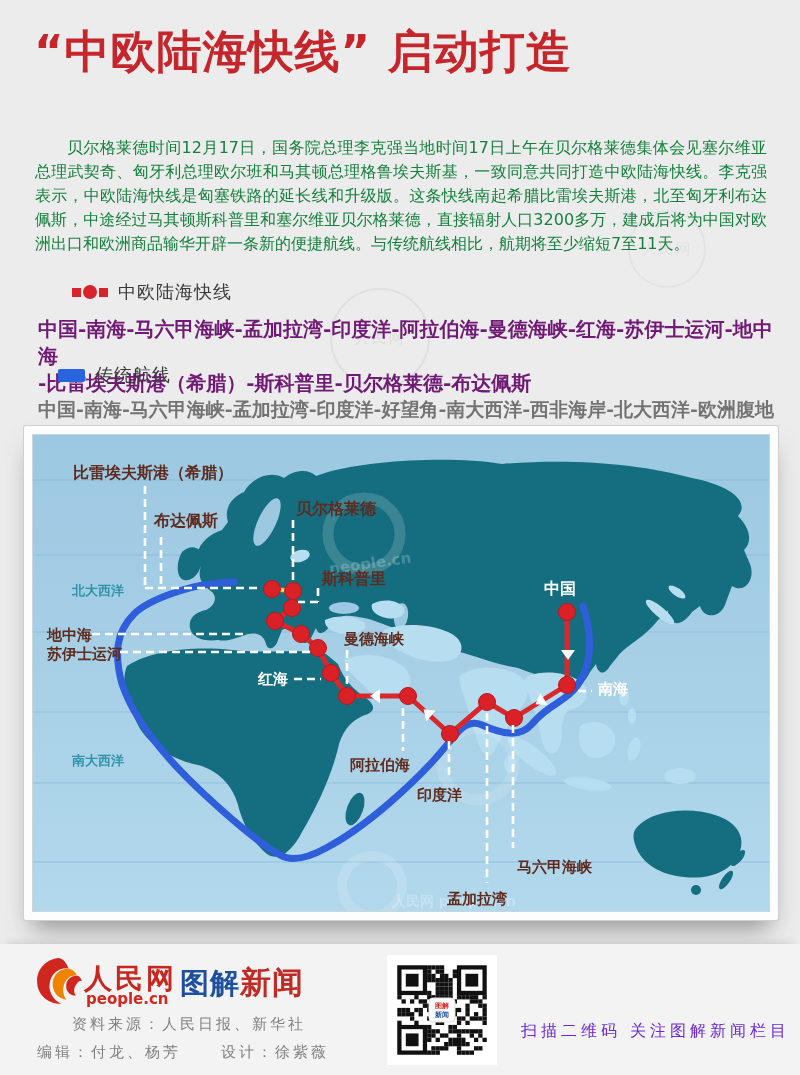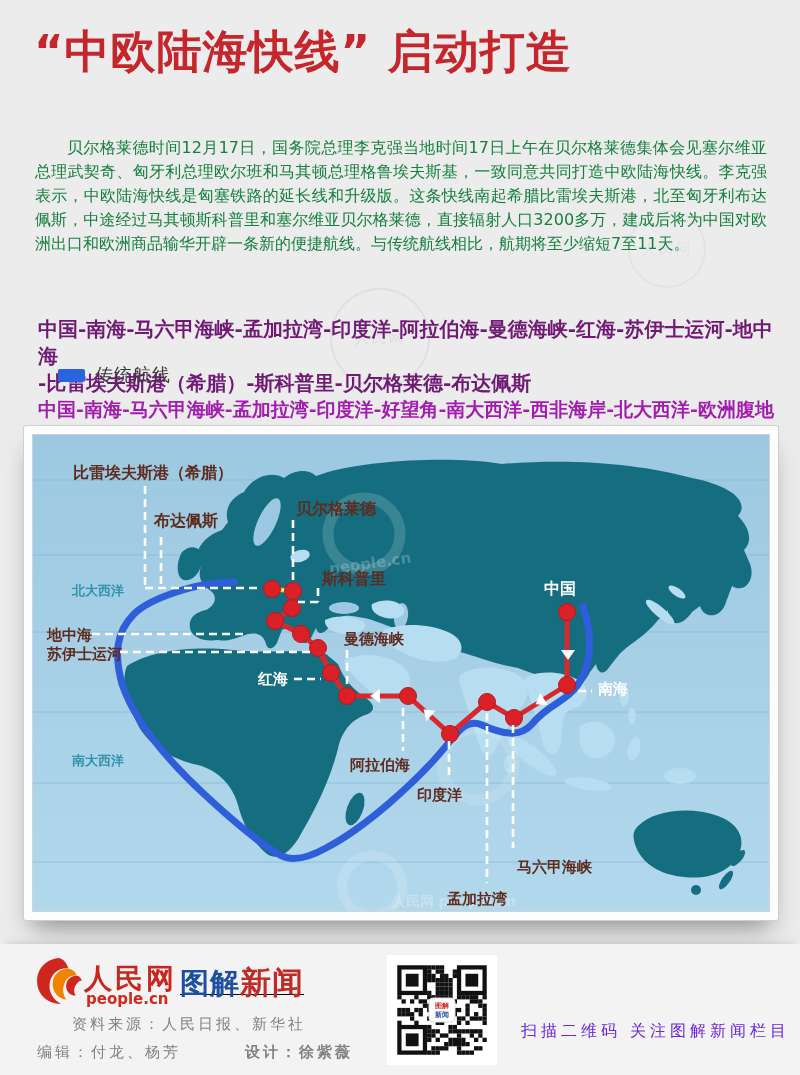--- a/index.html
+++ b/index.html
@@ -14,59 +14,65 @@
   .legend-row{position:absolute;display:flex;align-items:center;}
   .legend-express{left:72px;top:280px;}
   .legend-trad{left:58px;top:363px;}
   .lg-sq{width:9px;height:9px;background:#d8232a;display:inline-block;}
   .lg-dot{width:14px;height:14px;border-radius:50%;background:#d8232a;display:inline-block;margin:0 2px;}
   .lg-bar{width:27px;height:13px;background:#2a63de;border-radius:2px;display:inline-block;}
   .legend-label{font-size:18px;color:#3a3a3a;margin-left:10px;letter-spacing:1px;}
   .route-text{position:absolute;left:38px;width:736px;font-family:"DejaVu Serif","Liberation Serif",serif;
         font-weight:bold;line-height:27px;}
   .route-red{top:316px;font-size:20px;color:#701a75;}
-  .route-blue{top:396px;font-size:19px;color:#a21caf;}
+  .route-blue{top:396px;font-size:19px;color:#737373;}
   .map-panel{position:absolute;left:24px;top:426px;width:754px;height:494px;background:#fdfdfd;
         padding:8px;box-sizing:border-box;border-radius:2px;
         box-shadow:0 0 0 1px #cfcfcf, 0 16px 24px -8px rgba(70,70,70,.55);}
   .map-panel svg{display:block;}
   .footer-band{position:absolute;left:0;top:944px;width:800px;height:131px;background:#f2f3f2;
         box-shadow:0 -5px 10px -7px rgba(0,0,0,.25);}
   .pd-logo{position:absolute;left:36px;top:957px;}
   .pd-cn{position:absolute;left:84px;top:960px;font-size:28px;font-weight:bold;color:#c8271f;
         font-family:"DejaVu Serif","Liberation Serif",serif;letter-spacing:3px;}
   .pd-en{position:absolute;left:86px;top:990px;font-size:15px;font-weight:bold;color:#d2281e;}
-  .col-logo{position:absolute;left:180px;top:962px;font-weight:bold;white-space:nowrap;text-decoration:underline;}
+  .col-logo{position:absolute;left:180px;top:962px;font-weight:bold;white-space:nowrap;}
   .col-blue{font-size:29px;color:#1d4f9e;letter-spacing:1px;}
   .col-red{font-size:31px;color:#bf2b26;font-family:"DejaVu Serif","Liberation Serif",serif;letter-spacing:1px;}
   .qr-box{position:absolute;left:387px;top:955px;width:110px;height:110px;background:#ffffff;
         display:flex;align-items:center;justify-content:center;}
   .qr-caption{position:absolute;left:521px;top:1021px;font-size:16px;color:#6d28d9;letter-spacing:4px;white-space:nowrap;}
   .src-line{position:absolute;left:37px;top:1015px;font-size:15px;color:#818181;letter-spacing:3px;white-space:nowrap;margin-left:35px;}
   .credit-line{position:absolute;left:37px;top:1043px;font-size:15px;color:#818181;letter-spacing:3px;white-space:nowrap;}
-  .credit-design{margin-left:64px;font-weight:bold;}
+  .credit-design{margin-left:40px;}
   .wm{position:absolute;border:2px solid rgba(120,120,120,.10);border-radius:50%;
       color:rgba(120,120,120,.12);font-size:15px;display:flex;align-items:center;justify-content:center;
       letter-spacing:2px;}
 </style>
 </head>
 <body>
 
 <div class="page">
 
   <div class="wm" style="left:330px;top:288px;width:96px;height:96px;">
       <span>人民网</span>
     </div>
   <div class="wm" style="left:628px;top:210px;width:74px;height:74px;opacity:.7;">
       <span>人民网</span>
     </div>
 
   <div class="page-title">“中欧陆海快线” 启动打造</div>
   <p class="intro">贝尔格莱德时间12月17日，国务院总理李克强当地时间17日上午在贝尔格莱德集体会见塞尔维亚总理武契奇、匈牙利总理欧尔班和马其顿总理格鲁埃夫斯基，一致同意共同打造中欧陆海快线。李克强表示，中欧陆海快线是匈塞铁路的延长线和升级版。这条快线南起希腊比雷埃夫斯港，北至匈牙利布达佩斯，中途经过马其顿斯科普里和塞尔维亚贝尔格莱德，直接辐射人口3200多万，建成后将为中国对欧洲出口和欧洲商品输华开辟一条新的便捷航线。与传统航线相比，航期将至少缩短7至11天。</p>
 
+  <div class="legend-row legend-express">
+    <span class="lg-sq"></span>
+      <span class="lg-dot"></span>
+      <span class="lg-sq"></span>
+    <span class="legend-label">中欧陆海快线</span>
+  </div>
   <div class="route-text route-red">
     <div>中国-南海-马六甲海峡-孟加拉湾-印度洋-阿拉伯海-曼德海峡-红海-苏伊士运河-地中海</div>
     <div>-比雷埃夫斯港（希腊）-斯科普里-贝尔格莱德-布达佩斯</div>
   </div>
 
   <div class="legend-row legend-trad">
     <span class="lg-bar"></span>
     <span class="legend-label">传统航线</span>
   </div>
   <div class="route-text route-blue">中国-南海-马六甲海峡-孟加拉湾-印度洋-好望角-南大西洋-西非海岸-北大西洋-欧洲腹地</div>

